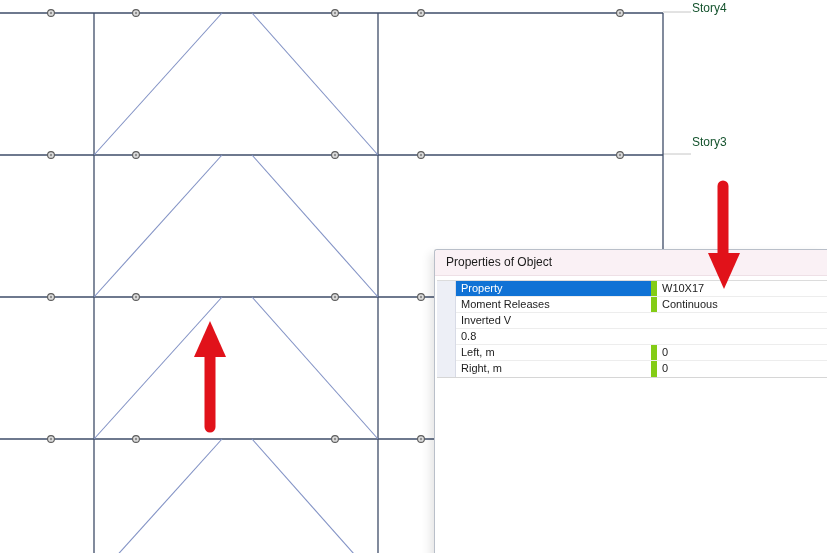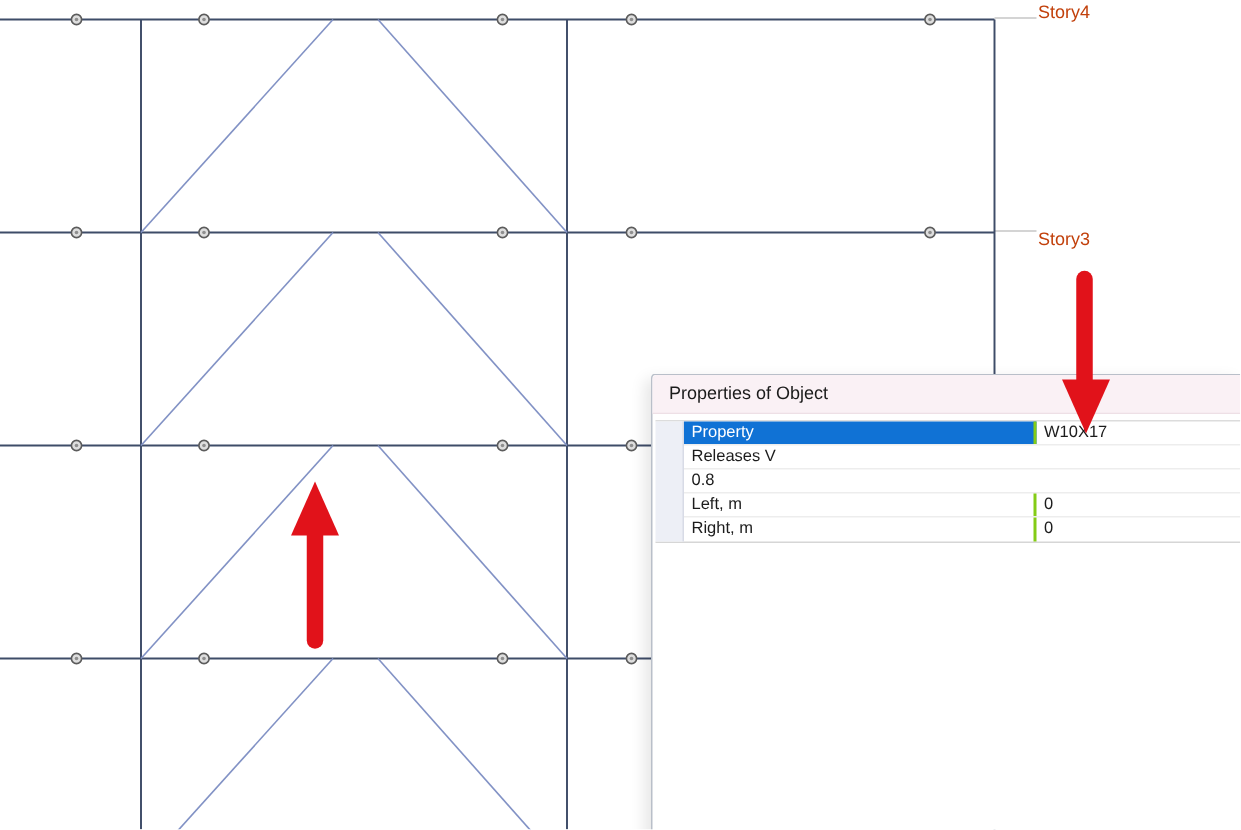--- a/index.html
+++ b/index.html
@@ -3,21 +3,21 @@
 <meta charset="utf-8">
 <style>
   html,body{margin:0;padding:0;background:#fff;}
   #screen{
     position:relative;width:827px;height:553px;overflow:hidden;background:#ffffff;
     font-family:"Liberation Sans",sans-serif;
   }
   #frame-layer{position:absolute;left:0;top:0;z-index:1;}
   #arrow-layer{position:absolute;left:0;top:0;z-index:30;pointer-events:none;}
   .story-label{
-    position:absolute;left:692px;font-size:12px;color:#c2410c;line-height:14px;z-index:2;
+    position:absolute;left:692px;font-size:12px;color:#14532d;line-height:14px;z-index:2;
   }
   
   #properties-panel{
     position:absolute;left:434px;top:249px;width:393px;height:320px;z-index:10;
     background:#ffffff;border:1px solid #b9bfc9;border-right:none;border-bottom:none;
     border-top-left-radius:3px;box-shadow:-4px 4px 10px rgba(0,0,0,0.10);
     box-sizing:border-box;
   }
   .panel-header{
     height:25px;line-height:25px;background:#faf1f5;border-bottom:1px solid #eee0e6;
@@ -25,21 +25,21 @@
   }
   .rows-wrap{
     display:flex;margin:4px 0 0 2px;
     border-top:1px solid #dcdcdc;border-bottom:1px solid #d6d6d6;
   }
   .gutter{width:18px;background:#edeff6;border-right:1px solid #d8dbe6;}
   .rows{flex:1;}
   .prow{display:flex;height:16px;line-height:15px;font-size:11px;color:#1c1c1c;
     border-bottom:1px solid #ededed;box-sizing:border-box;}
   .prow:last-child{border-bottom:none;}
-  .plabel{width:235px;padding-left:5px;box-sizing:border-box;border-right:2px solid #84cc16;
+  .plabel{width:201px;padding-left:5px;box-sizing:border-box;border-right:6px solid #84cc16;
     white-space:nowrap;overflow:hidden;}
   .pvalue{flex:1;padding-left:5px;white-space:nowrap;overflow:hidden;}
   .prow.selected .plabel{background:#1072d5;color:#ffffff;}
 </style>
 </head>
 <body>
 
 <div id="screen">
 
   <svg id="frame-layer" width="827" height="553">
@@ -96,35 +96,39 @@
       <circle cx="136" cy="439" r="1.2" fill="#8f8f8f"></circle>
       <circle cx="335" cy="439" r="3.4" fill="#dedede" stroke="#5c5c5c" stroke-width="1.1"></circle>
       <circle cx="335" cy="439" r="1.2" fill="#8f8f8f"></circle>
       <circle cx="421" cy="439" r="3.4" fill="#dedede" stroke="#5c5c5c" stroke-width="1.1"></circle>
       <circle cx="421" cy="439" r="1.2" fill="#8f8f8f"></circle>
       <circle cx="620" cy="439" r="3.4" fill="#dedede" stroke="#5c5c5c" stroke-width="1.1"></circle>
       <circle cx="620" cy="439" r="1.2" fill="#8f8f8f"></circle>
     </svg>
 
   <div class="story-label" style="top:1px">Story4</div>
-  <div class="story-label" style="top:152px">Story3</div>
+  <div class="story-label" style="top:135px">Story3</div>
 
   <div id="properties-panel">
     <div class="panel-header">
       <span>Properties of Object</span>
     </div>
     <div class="rows-wrap">
       <div class="gutter"></div>
       <div class="rows">
         <div class="prow selected">
           <span class="plabel">Property</span>
           <span class="pvalue">W10X17</span>
         </div>
         <div class="prow">
-          <span class="pvalue">Releases V</span>
+          <span class="plabel">Moment Releases</span>
+          <span class="pvalue">Continuous</span>
+        </div>
+        <div class="prow">
+          <span class="pvalue">Inverted V</span>
         </div>
         <div class="prow">
           <span class="pvalue">0.8</span>
         </div>
         <div class="prow">
           <span class="plabel">Left, m</span>
           <span class="pvalue">0</span>
         </div>
         <div class="prow">
           <span class="plabel">Right, m</span>

